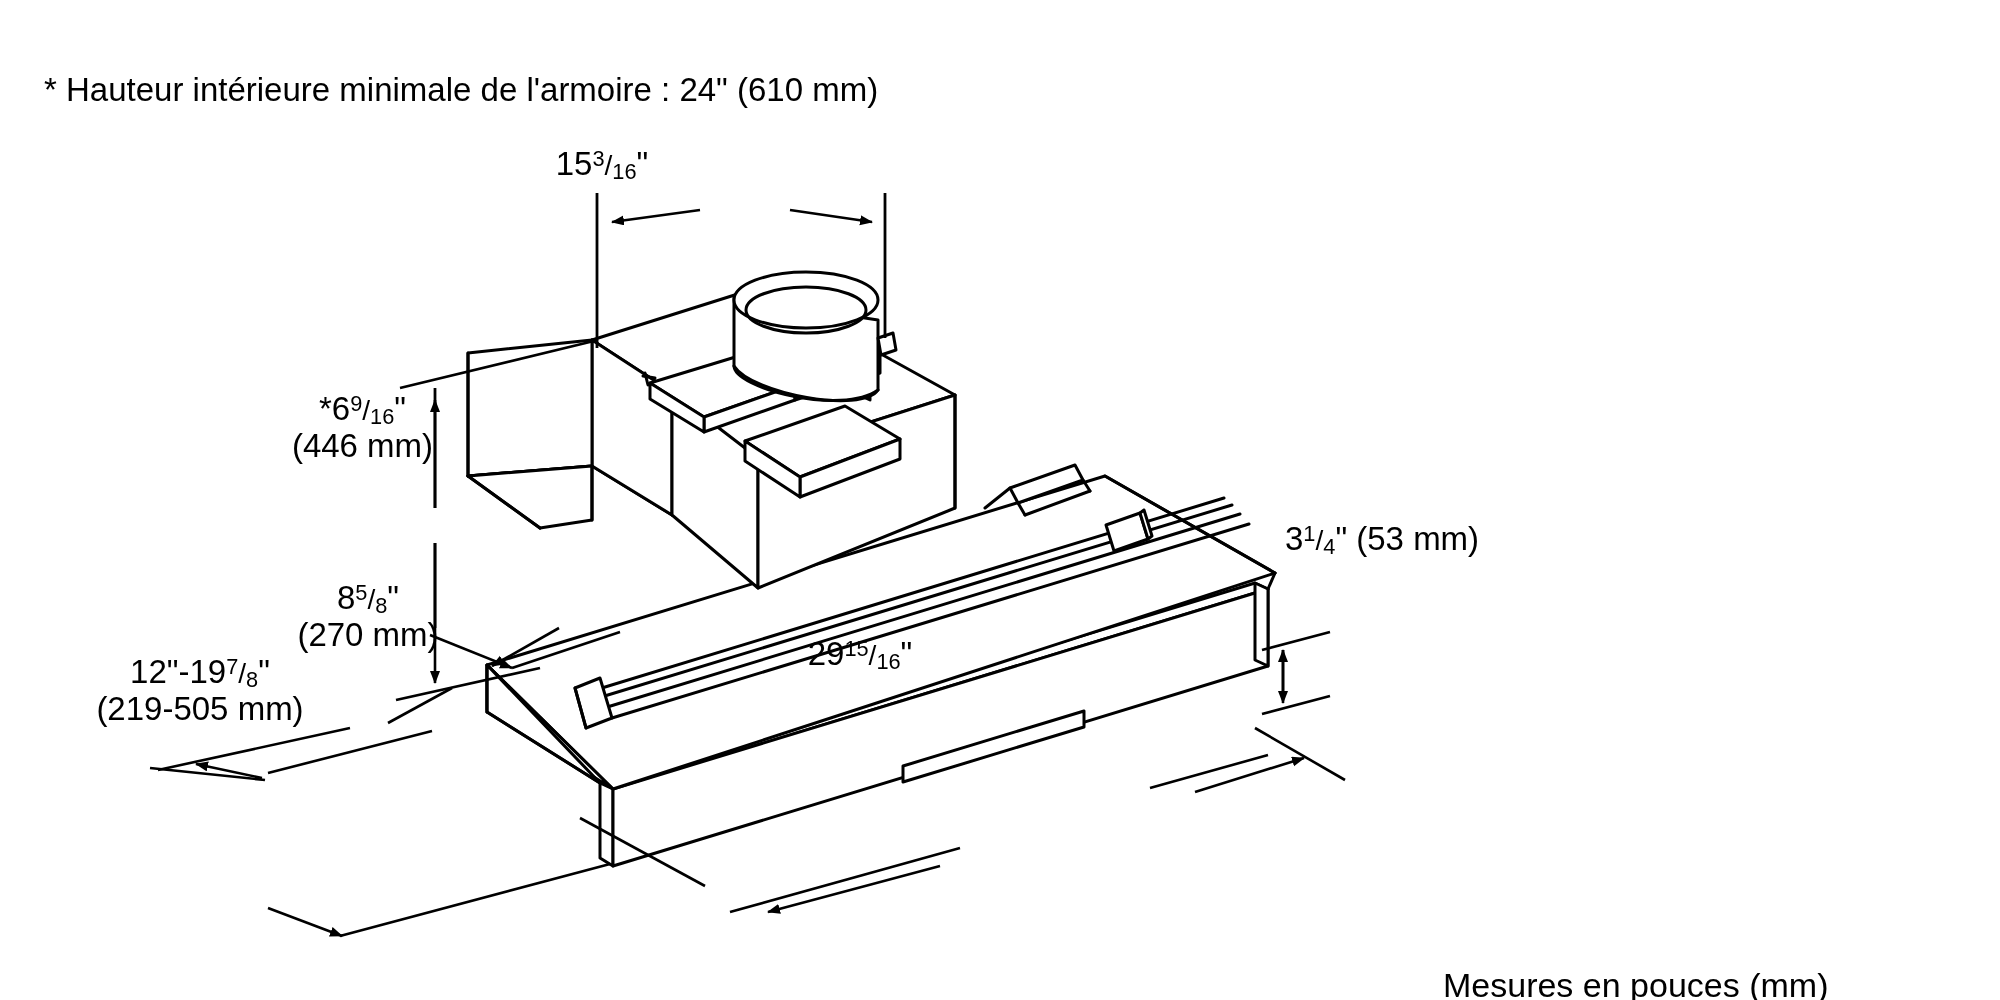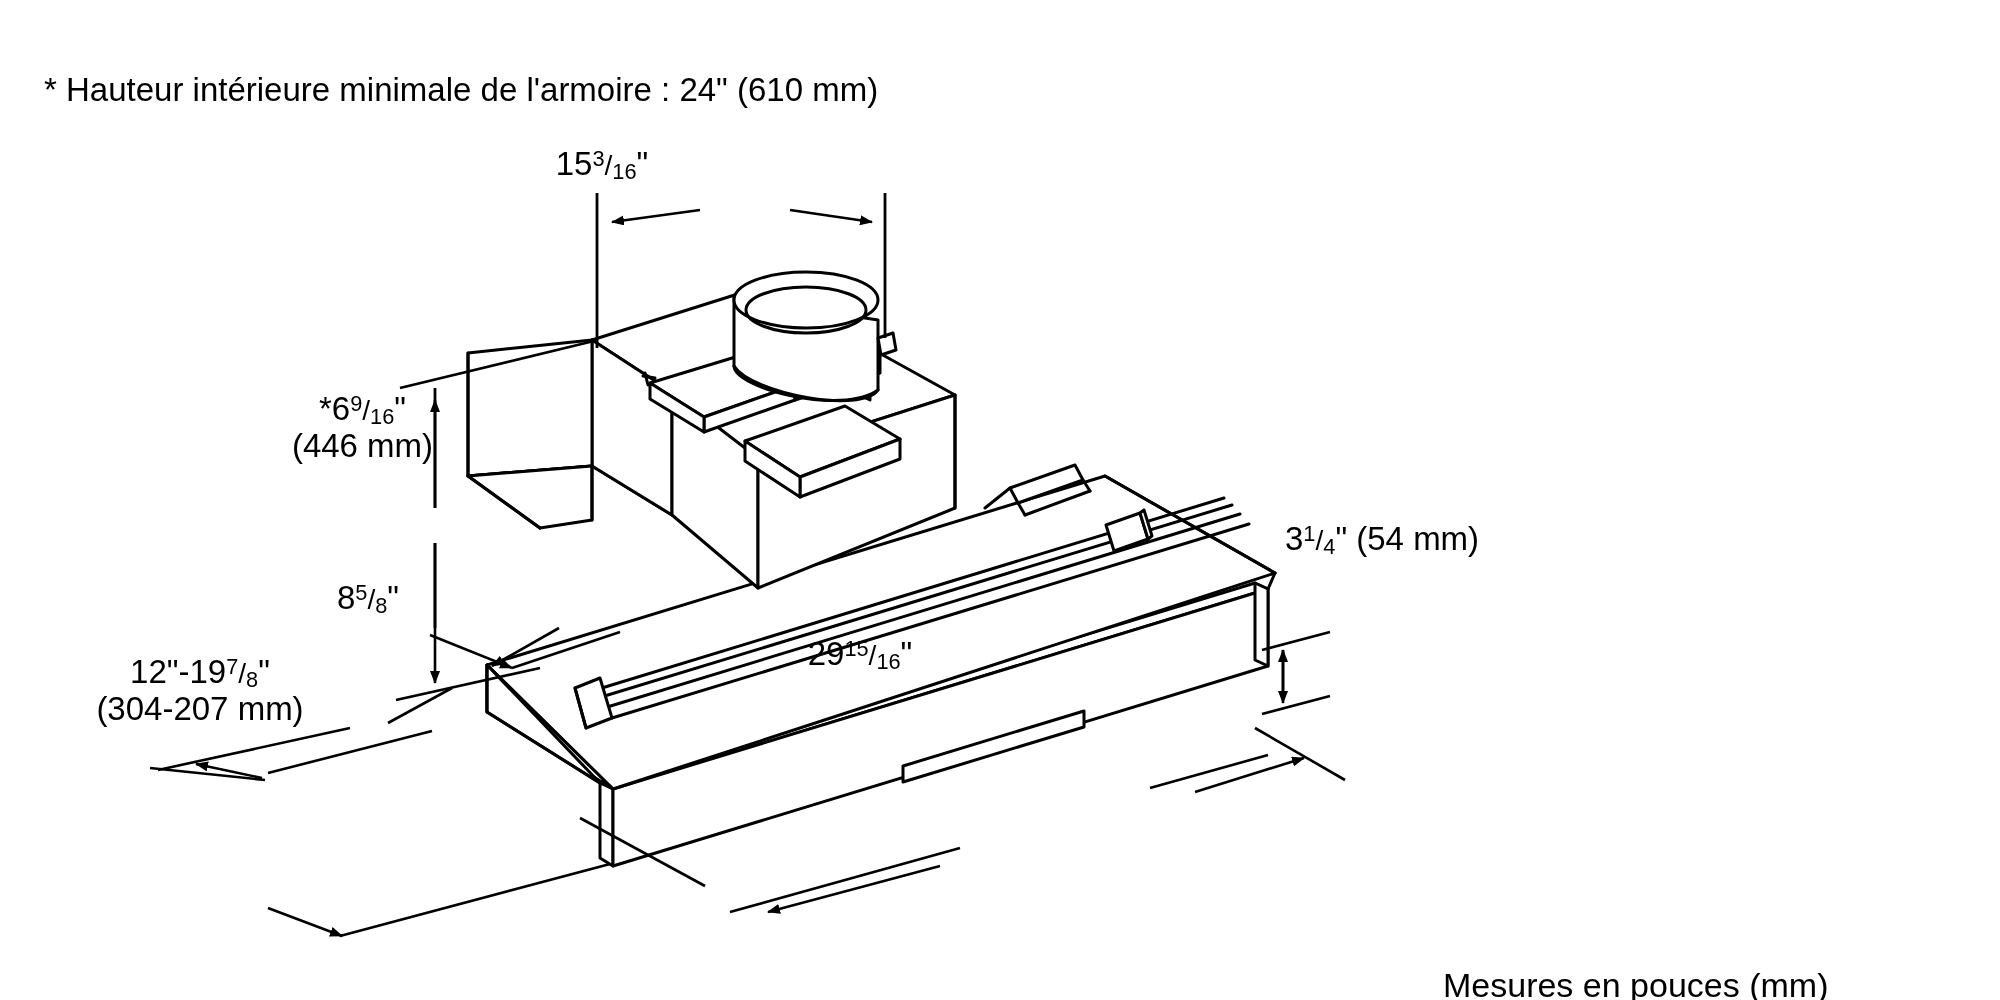--- a/index.html
+++ b/index.html
@@ -273,29 +273,30 @@
     <span class="l1 frac"><span>15</span><sup>3</sup><span class="slash">/</span><sub>16</sub>"</span>
   </div>
 
   <div class="txt dim" id="dim-height-left">
     <span class="l1 frac"><span>*</span><span>6</span><sup>9</sup><span class="slash">/</span><sub>16</sub>"</span>
     <span class="l2">(446 mm)</span>
   </div>
 
   <div class="txt dim" id="dim-depth-lower">
     <span class="l1 frac"><span>8</span><sup>5</sup><span class="slash">/</span><sub>8</sub>"</span>
+    <span class="l2">(270 mm)</span>
   </div>
 
   <div class="txt dim" id="dim-range-left">
     <span class="l1 frac"><span>12"-19</span><sup>7</sup><span class="slash">/</span><sub>8</sub>"</span>
-    <span class="l2">(304-207 mm)</span>
+    <span class="l2">(219-505 mm)</span>
   </div>
 
   <div class="txt dim" id="dim-height-right">
-    <span class="l1 frac"><span>3</span><sup>1</sup><span class="slash">/</span><sub>4</sub>"&nbsp;<span>(54 mm)</span></span>
+    <span class="l1 frac"><span>3</span><sup>1</sup><span class="slash">/</span><sub>4</sub>"&nbsp;<span>(53 mm)</span></span>
   </div>
 
   <div class="txt dim" id="dim-width-bottom">
     <span class="l1 frac"><span>29</span><sup>15</sup><span class="slash">/</span><sub>16</sub>"</span>
   </div>
 
   <div class="txt footer-note">Mesures en pouces (mm)</div>
 
 </div>
 

